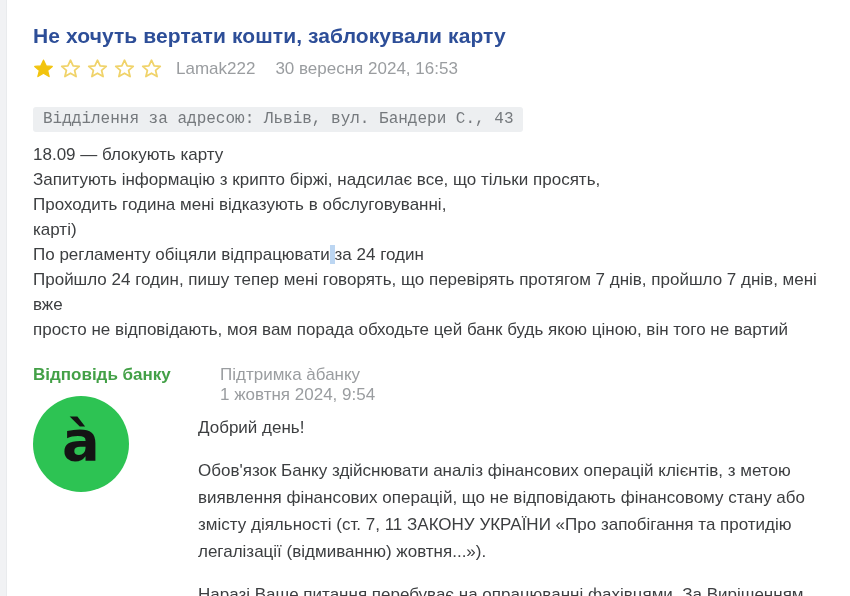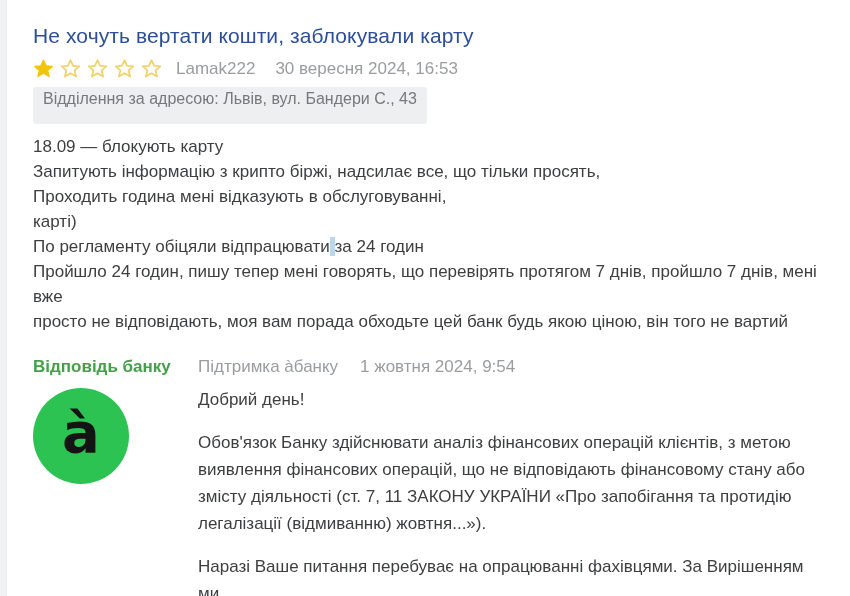--- a/index.html
+++ b/index.html
@@ -7,49 +7,49 @@
     width:850px;height:596px;overflow:hidden;background:#ffffff;
     font-family:"Liberation Sans", sans-serif;position:relative;
     -webkit-font-smoothing:antialiased;
   }
   .left-strip{
     position:absolute;left:0;top:0;bottom:0;width:6px;
     background:#f1f2f4;border-right:1px solid #e9ebed;
   }
   .content{padding:24px 30px 0 33px;}
   .title{
-    margin:0;font-size:21px;font-weight:400;color:var(--title-blue);
+    margin:0;font-size:21px;font-weight:700;color:var(--title-blue);
     letter-spacing:.1px;cursor:pointer;
   }
   .meta-row{margin-top:10px;display:flex;align-items:center;}
   .stars{display:flex;align-items:center;gap:6px;}
   .star{width:21px;height:21px;display:block;}
   .star.filled polygon{fill:var(--star-gold);stroke:var(--star-gold);stroke-width:1.5;stroke-linejoin:round;}
   .star.empty polygon{fill:#ffffff;stroke:var(--star-gold-light);stroke-width:2;stroke-linejoin:round;}
   .author{margin-left:14px;font-size:17px;color:var(--meta-gray);cursor:pointer;}
   .date{margin-left:20px;font-size:17px;color:var(--meta-gray);}
   .badge{
-    display:inline-block;margin-top:8px;background:var(--badge-bg);
-    color:var(--badge-text);font-size:16px;padding:3px 10px 16px;border-radius:3px;
+    display:inline-block;margin-top:28px;background:var(--badge-bg);
+    color:var(--badge-text);font-size:16px;padding:3px 10px 4px;border-radius:3px;font-family:Liberation Mono, monospace;
   }
   .review-body{margin-top:10px;font-size:17px;line-height:25px;color:var(--text-dark);}
   .review-line span.hl{background:var(--highlight-blue);}
   .reply{margin-top:20px;display:flex;}
   .reply-left{width:165px;flex:none;}
   .reply-label{color:var(--reply-green);font-weight:700;font-size:17px;padding-top:3px;}
   .avatar{
     width:96px;height:96px;border-radius:50%;background:var(--avatar-green);
     margin-top:11px;display:flex;align-items:center;justify-content:center;
   }
   .avatar span{
     font-size:56px;font-weight:700;color:#141414;line-height:1;margin-top:-6px;
     font-family:"DejaVu Sans", sans-serif;
   }
   .reply-right{flex:1;padding-top:3px;}
-  .reply-meta{display:flex;align-items:baseline;}
+  .reply-meta{display:flex;align-items:baseline;flex-direction:column;}
   .reply-author{font-size:17px;color:var(--meta-gray);}
   .reply-date{margin-left:22px;font-size:17px;color:var(--meta-gray);}
   .reply-text{margin-top:9px;font-size:17px;line-height:27px;color:var(--text-dark);}
   .reply-paragraph + .reply-paragraph{margin-top:16px;}
 </style>
 </head>
 <body>
 
 <div class="left-strip"></div>
 

